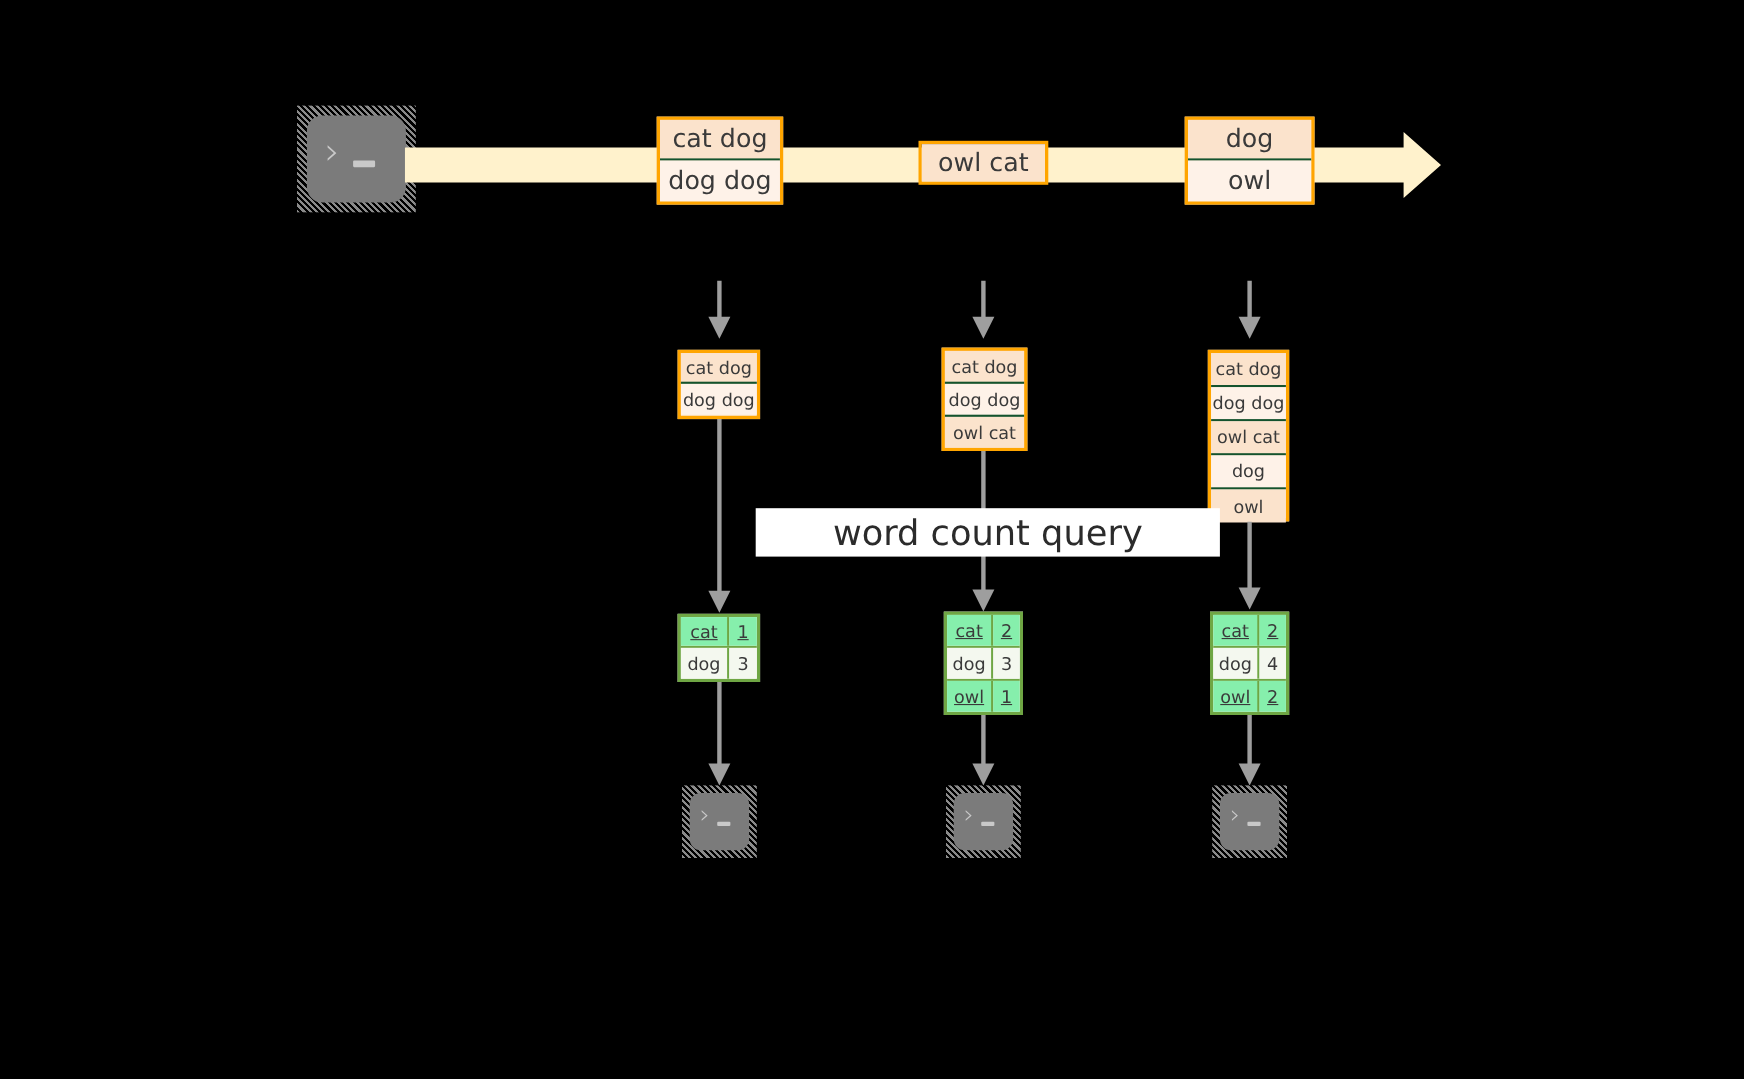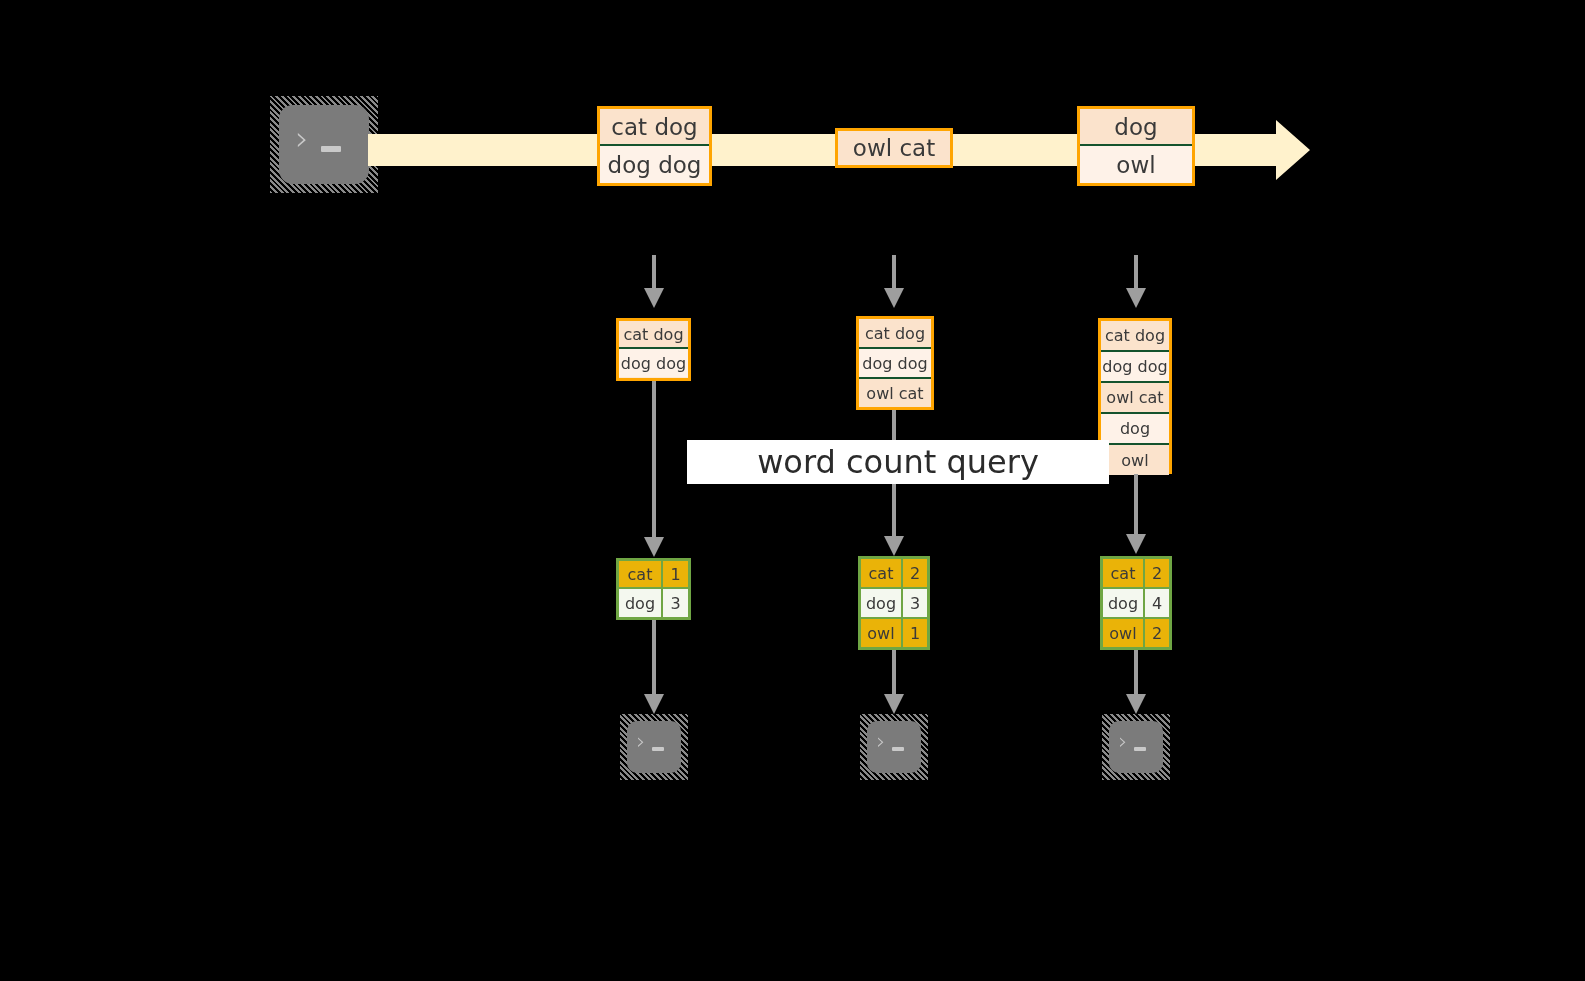--- a/index.html
+++ b/index.html
@@ -121,21 +121,21 @@
     align-items: center;
     justify-content: center;
     font-size: 16px;
     color: #3a3a3a;
   }
   .res-cell.word {
     flex: 0 0 auto;
     border-right: 2px solid #6FA644;
   }
   .res-cell.count { flex: 1 1 auto; }
-  .res-row.shade-a .res-cell { background: #eab308; }
+  .res-row.shade-a .res-cell { background: #86efac; text-decoration: underline; }
   .res-row.shade-b .res-cell { background: #F4F8EF; }
 
   
   .connector {
     position: absolute;
   }
 
   
   .query-band {
     position: absolute;
@@ -300,17 +300,17 @@
     <path d="M4,44 L24,44 L14,64 Z" fill="#9E9E9E"></path>
   </svg>
 
   <div class="terminal small" style="left:1102px; top:714px; width:68px; height:66px;">
     <div class="screen">
       <span class="prompt-chevron">›</span>
       <span class="prompt-underscore"></span>
     </div>
   </div>
 
-  <div class="query-band" style="left:687px; top:440px; width:422px; height:44px;">
+  <div class="query-band" style="left:687px; top:462px; width:422px; height:44px;">
     <span class="label">word count query</span>
   </div>
 
 </div>
 
 </body></html>

